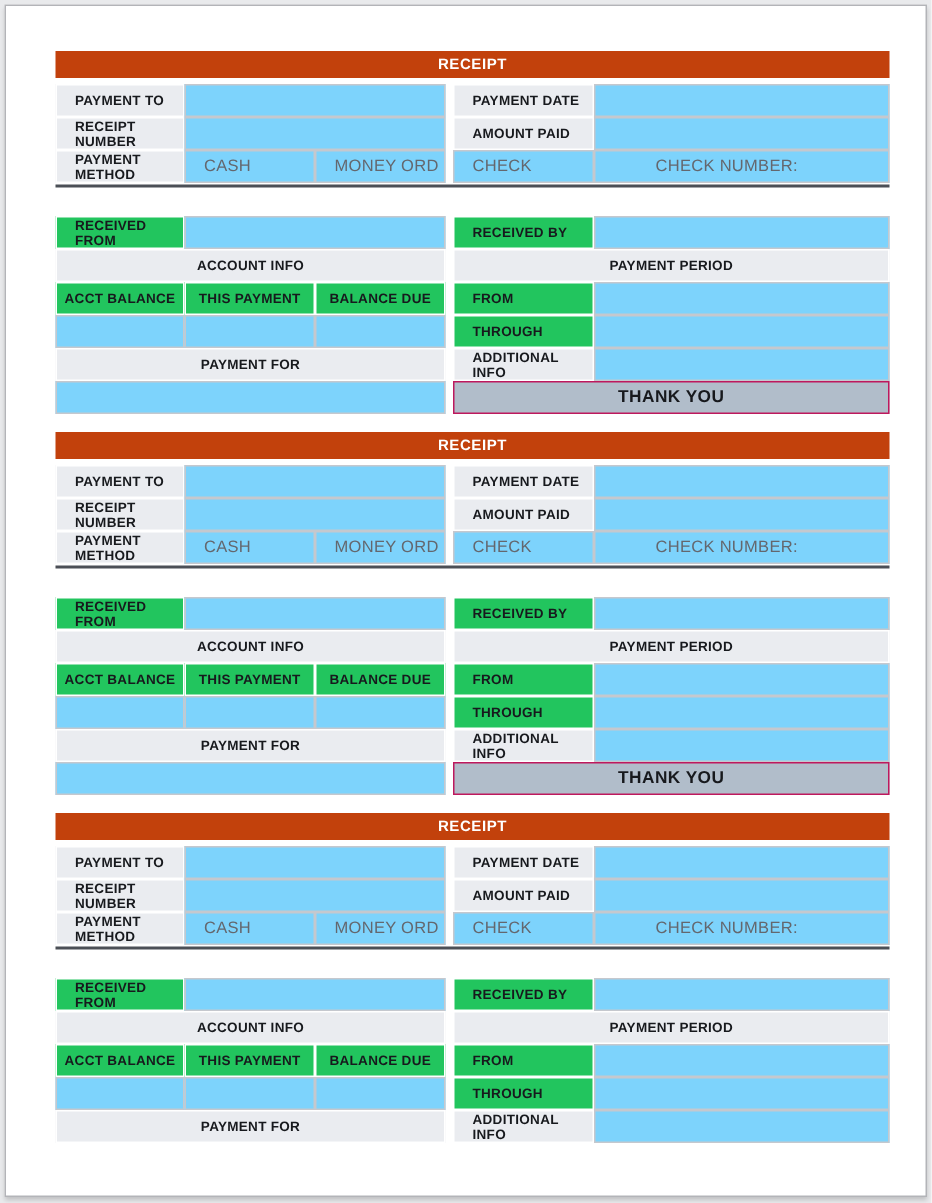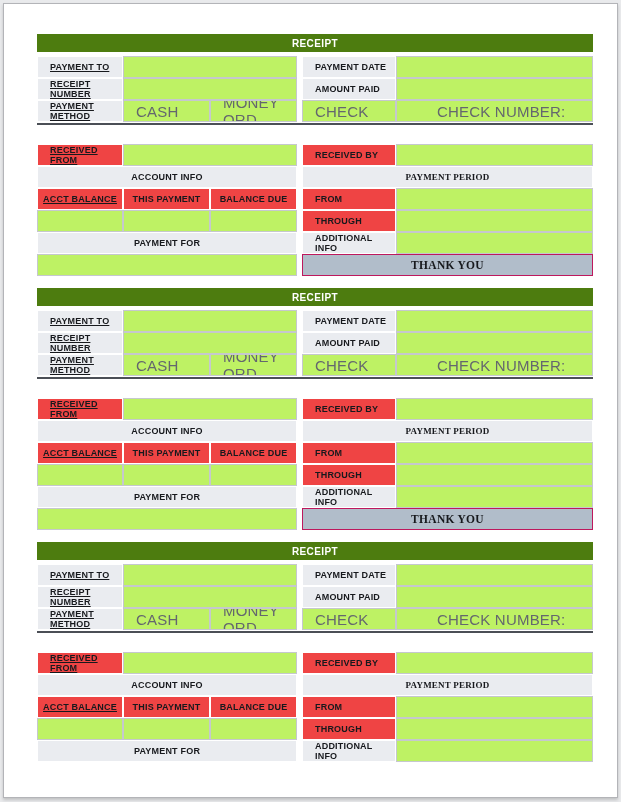--- a/index.html
+++ b/index.html
@@ -24,51 +24,51 @@
   }
   .receipt{width:556px;margin:0 0 12px 0;}
   .g{
     display:grid;
     grid-template-columns:86px 87px 87px 5px 94px 197px;
     grid-auto-rows:22px;
     grid-auto-flow:row;
   }
   .hdr{
     grid-column:1/7;height:18px;
-    background:#4d7c0f;color:#ffffff;
+    background:#c2410c;color:#ffffff;
     font-size:10px;font-weight:bold;letter-spacing:.4px;
     display:flex;align-items:center;justify-content:center;
   }
   .cell{box-sizing:border-box;display:flex;align-items:center;overflow:hidden;}
   .lab{
     background:#eaecf0;border:1px solid #ffffff;
     font-size:9px;font-weight:bold;color:#17191d;
     padding-left:12px;letter-spacing:.2px;
   }
-  .lab.blue{background:#ef4444;}
+  .lab.blue{background:#22c55e;}
   .lab.center{justify-content:center;padding-left:0;}
   .val{
-    background:#bef264;border:1px solid #c5c8ce;
-    font-size:15px;color:#64676e;padding-left:12px;letter-spacing:.2px;
+    background:#7dd3fc;border:1px solid #c5c8ce;
+    font-size:11px;color:#64676e;padding-left:12px;letter-spacing:.2px;
   }
   .rule{
     grid-column:1/7;height:5px;position:relative;background:#ffffff;
   }
   .rule::after{
     content:"";position:absolute;left:0;right:0;top:1px;height:2px;background:#4b4f56;
   }
   .thanks{
     background:#b1bdca;border:1px solid #be185d;
     font-size:11.5px;font-weight:bold;color:#17191d;
     display:flex;align-items:center;justify-content:center;letter-spacing:.3px;
   }
   
-  .ca{grid-column:1/2;text-decoration:underline;} .cb{grid-column:2/3;} .cc{grid-column:3/4;}
+  .ca{grid-column:1/2;} .cb{grid-column:2/3;} .cc{grid-column:3/4;}
   .cbc{grid-column:2/4;} .cabc{grid-column:1/4;}
-  .cd{grid-column:5/6;} .ce{grid-column:6/7;padding-left:40px;} .cde{grid-column:5/7;font-family:Liberation Serif, serif;}
+  .cd{grid-column:5/6;} .ce{grid-column:6/7;padding-left:40px;} .cde{grid-column:5/7;}
 </style>
 </head>
 <body>
 
 <div class="page">
   <div id="receipts">
   <div class="receipt">
     <div class="g">
       <div class="hdr">RECEIPT</div>
 

